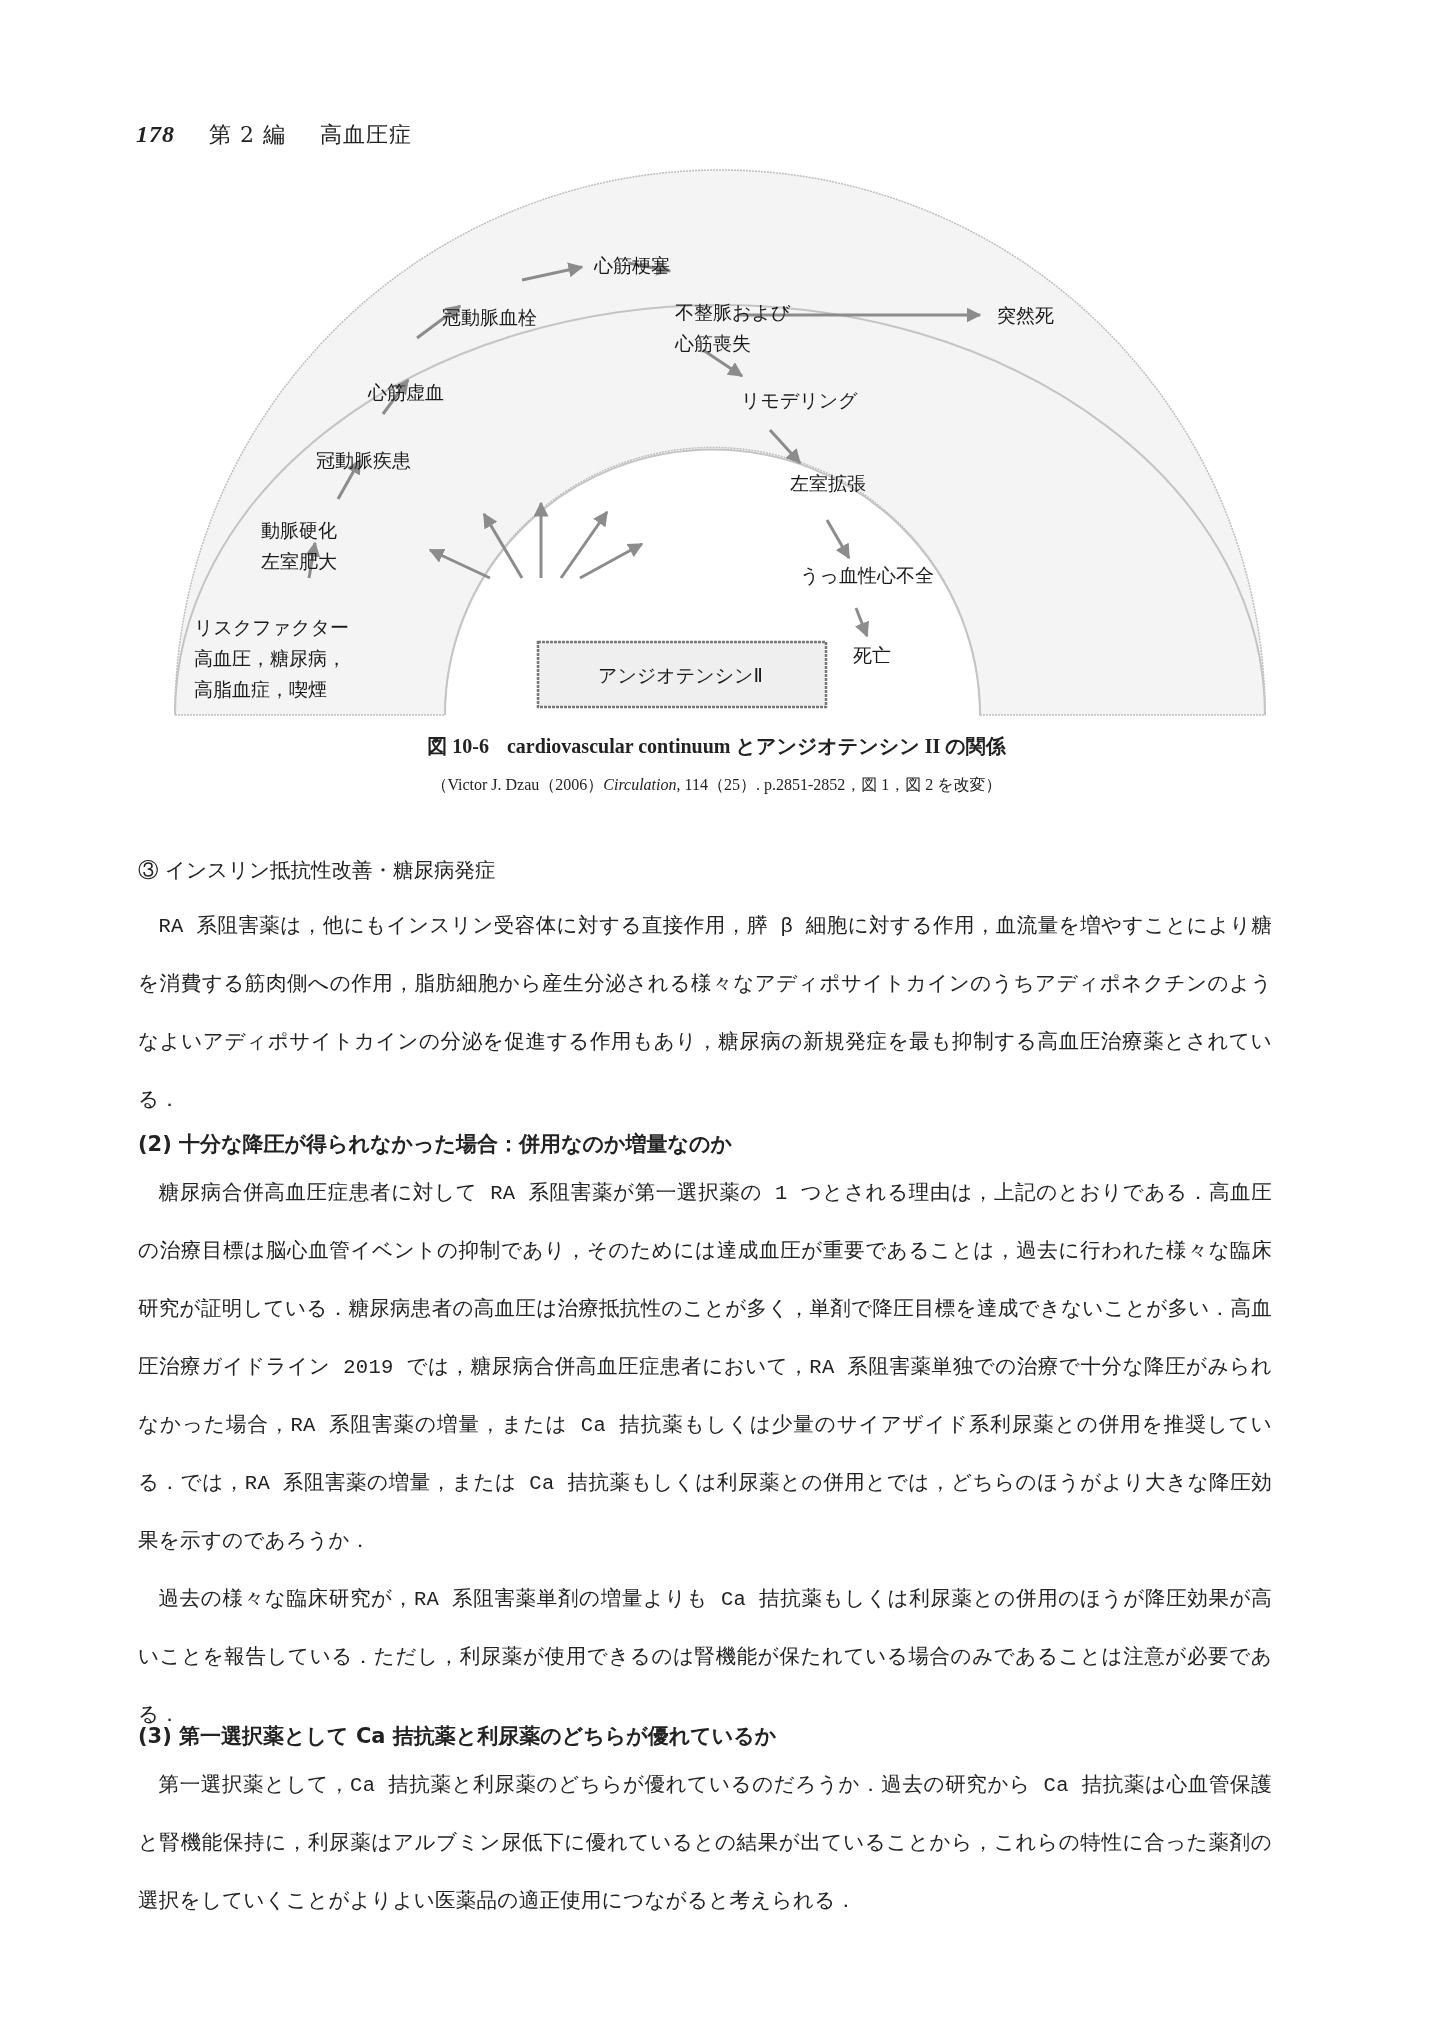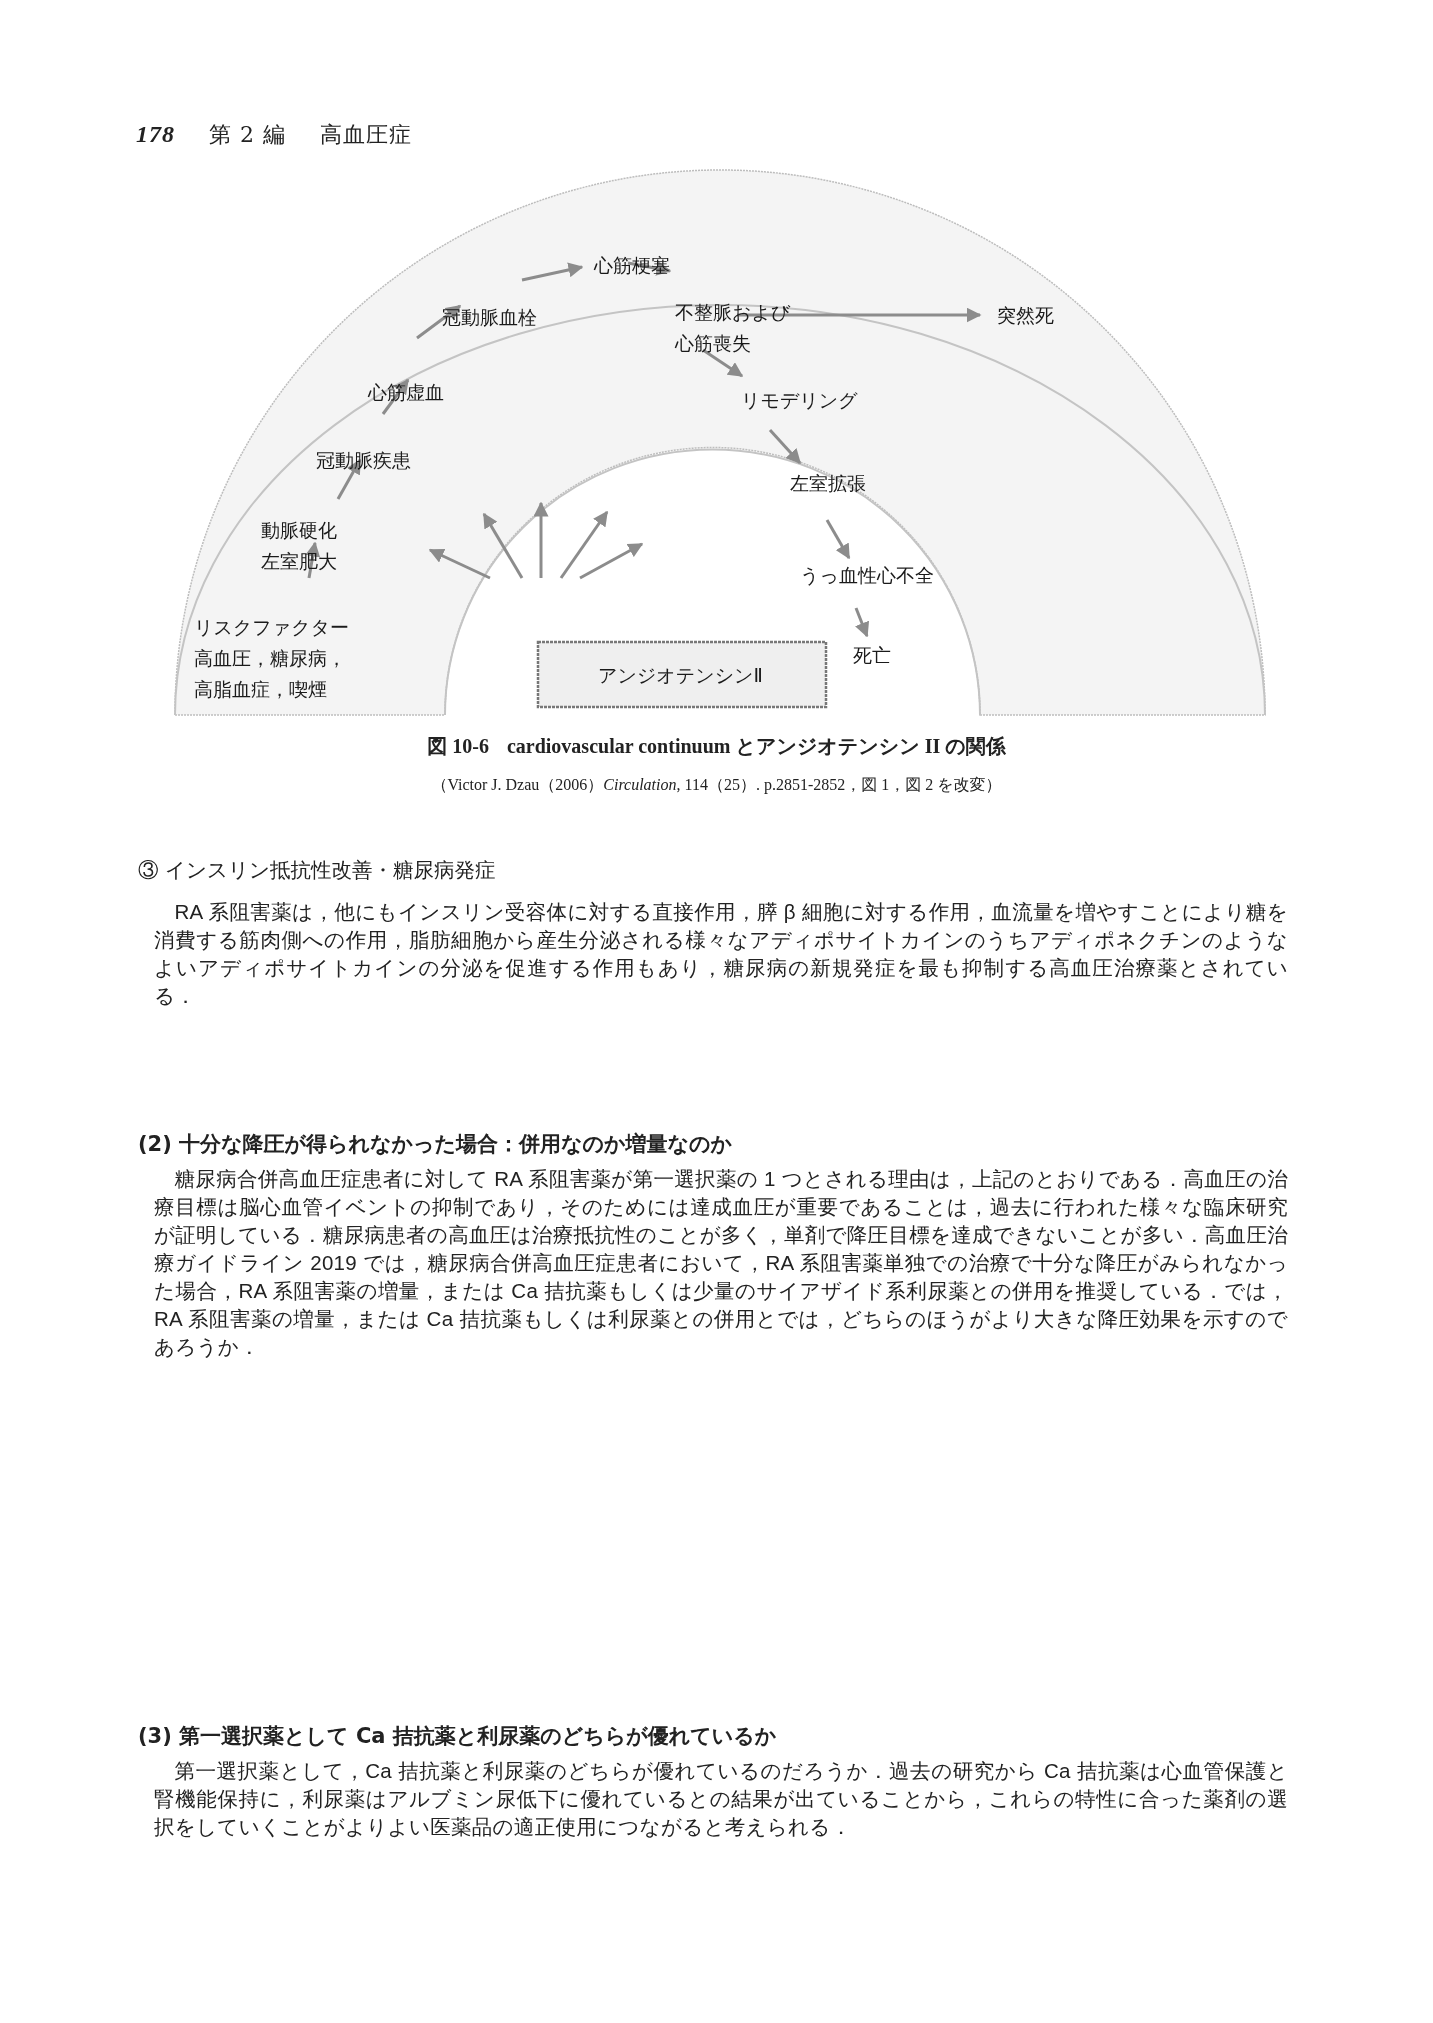--- a/index.html
+++ b/index.html
@@ -14,21 +14,21 @@
   #figure { position: absolute; left: 170px; top: 160px; width: 1100px; height: 580px; }
   #figure svg { position: absolute; left: 0; top: 0; }
   .node { position: absolute; font-family: "DejaVu Sans", sans-serif; font-size: 19px; color: #1a1a1a; line-height: 31px; white-space: nowrap; }
 
   .caption { position: absolute; left: 0; width: 1433px; text-align: center; }
   .caption-title { top: 733px; font-size: 20px; font-weight: bold; font-family: "Liberation Serif", serif; }
   .caption-title .fig-num { margin-right: 18px; }
   .caption-source { top: 775px; font-size: 16px; font-family: "Liberation Serif", serif; }
   .caption-source i { font-style: italic; }
 
-  .body-text { position: absolute; left: 154px; width: 1134px; font-size: 20.5px; line-height: 28px; text-align: justify; font-family: Liberation Sans, sans-serif; letter-spacing: 0.3px; }
+  .body-text { position: absolute; left: 138px; width: 1134px; font-size: 20.5px; line-height: 58px; text-align: justify; font-family: Liberation Mono, monospace; letter-spacing: 0.3px; }
   .body-text p { margin: 0; }
   .body-text p.indent { text-indent: 1em; }
   .sub-heading { position: absolute; left: 138px; font-size: 20.5px; text-align: right; }
   .sec-heading { position: absolute; left: 138px; font-size: 21px; font-weight: bold; font-family: "DejaVu Sans", sans-serif; }
 </style>
 </head>
 <body>
 
 <div class="running-head">
   <span class="pnum">178</span>
@@ -100,18 +100,19 @@
 </div>
 
 <div class="sub-heading" style="top:856px;">③ インスリン抵抗性改善・糖尿病発症</div>
 <div class="body-text" style="top:898px;">
   <p class="indent">RA 系阻害薬は，他にもインスリン受容体に対する直接作用，膵 β 細胞に対する作用，血流量を増やすことにより糖を消費する筋肉側への作用，脂肪細胞から産生分泌される様々なアディポサイトカインのうちアディポネクチンのようなよいアディポサイトカインの分泌を促進する作用もあり，糖尿病の新規発症を最も抑制する高血圧治療薬とされている．</p>
 </div>
 
 <div class="sec-heading" style="top:1130px;">(2)  十分な降圧が得られなかった場合：併用なのか増量なのか</div>
 <div class="body-text" style="top:1165px;">
   <p class="indent">糖尿病合併高血圧症患者に対して RA 系阻害薬が第一選択薬の 1 つとされる理由は，上記のとおりである．高血圧の治療目標は脳心血管イベントの抑制であり，そのためには達成血圧が重要であることは，過去に行われた様々な臨床研究が証明している．糖尿病患者の高血圧は治療抵抗性のことが多く，単剤で降圧目標を達成できないことが多い．高血圧治療ガイドライン 2019 では，糖尿病合併高血圧症患者において，RA 系阻害薬単独での治療で十分な降圧がみられなかった場合，RA 系阻害薬の増量，または Ca 拮抗薬もしくは少量のサイアザイド系利尿薬との併用を推奨している．では，RA 系阻害薬の増量，または Ca 拮抗薬もしくは利尿薬との併用とでは，どちらのほうがより大きな降圧効果を示すのであろうか．</p>
+  <p class="indent">過去の様々な臨床研究が，RA 系阻害薬単剤の増量よりも Ca 拮抗薬もしくは利尿薬との併用のほうが降圧効果が高いことを報告している．ただし，利尿薬が使用できるのは腎機能が保たれている場合のみであることは注意が必要である．</p>
 </div>
 
 <div class="sec-heading" style="top:1722px;">(3)  第一選択薬として Ca 拮抗薬と利尿薬のどちらが優れているか</div>
 <div class="body-text" style="top:1757px;">
   <p class="indent">第一選択薬として，Ca 拮抗薬と利尿薬のどちらが優れているのだろうか．過去の研究から Ca 拮抗薬は心血管保護と腎機能保持に，利尿薬はアルブミン尿低下に優れているとの結果が出ていることから，これらの特性に合った薬剤の選択をしていくことがよりよい医薬品の適正使用につながると考えられる．</p>
 </div>
 
 </body></html>

